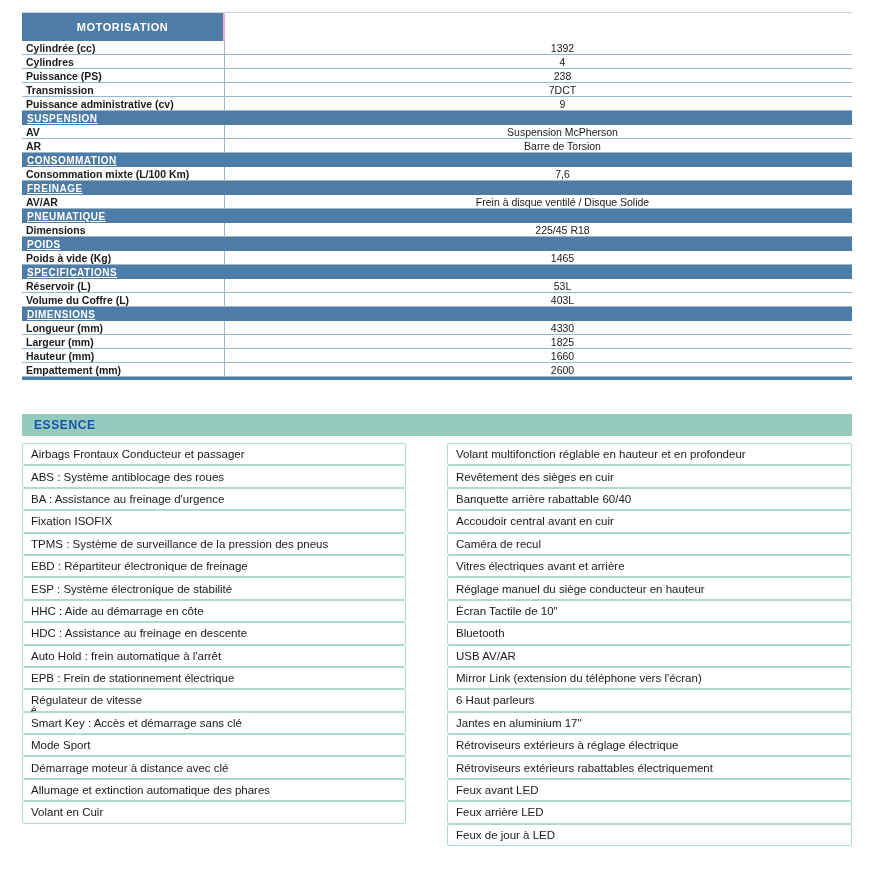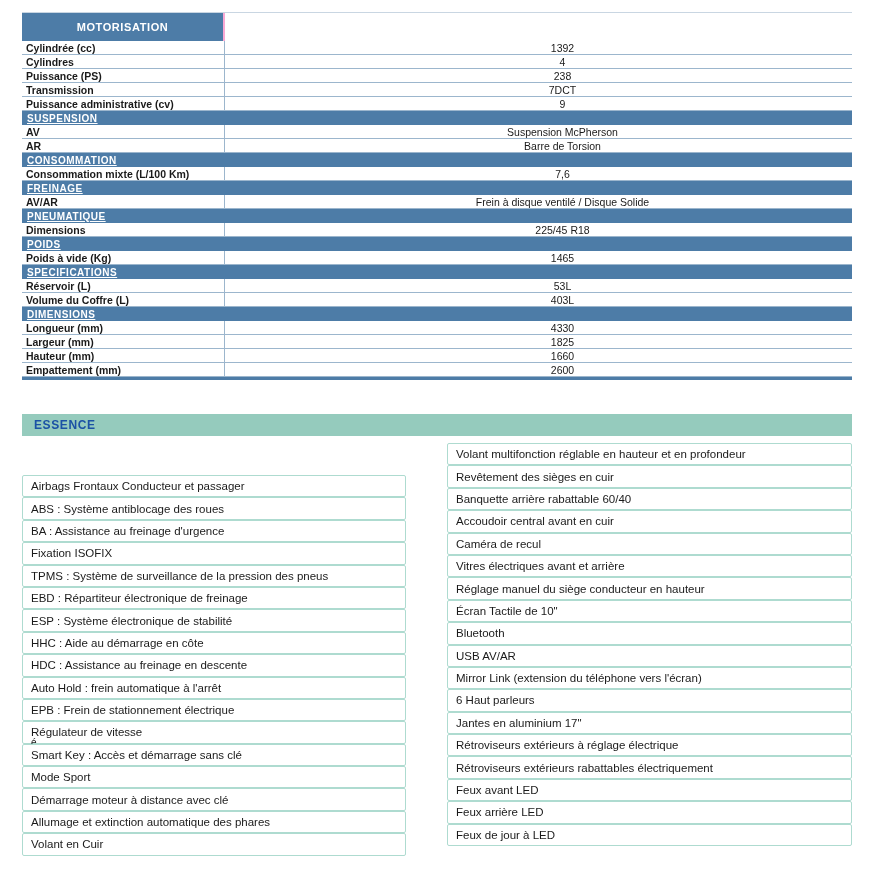--- a/index.html
+++ b/index.html
@@ -64,21 +64,21 @@
   }
 
   
   .confort-banner{
     position:absolute;left:22px;top:414px;width:830px;height:22px;
     background:var(--teal);color:var(--accent);font-weight:bold;
     font-size:12px;letter-spacing:.6px;
     display:flex;align-items:center;padding-left:12px;
   }
   .feature-col{position:absolute;top:443px;}
-  .feature-col.left{left:22px;width:384px;margin-top:32px;}
+  .feature-col.left{left:22px;width:384px;}
   .feature-col.right{left:447px;width:405px;}
   .feature-item{
     position:relative;height:22.4px;background:#fff;
     border:1px solid var(--listborder);border-radius:2px;
     display:flex;align-items:center;padding-left:8px;
     font-size:11.5px;white-space:nowrap;overflow:visible;
   }
   .feature-item + .feature-item{margin-top:0;}
   .feature-sub{
     position:absolute;left:8px;bottom:-5px;font-size:10px;line-height:10px;

